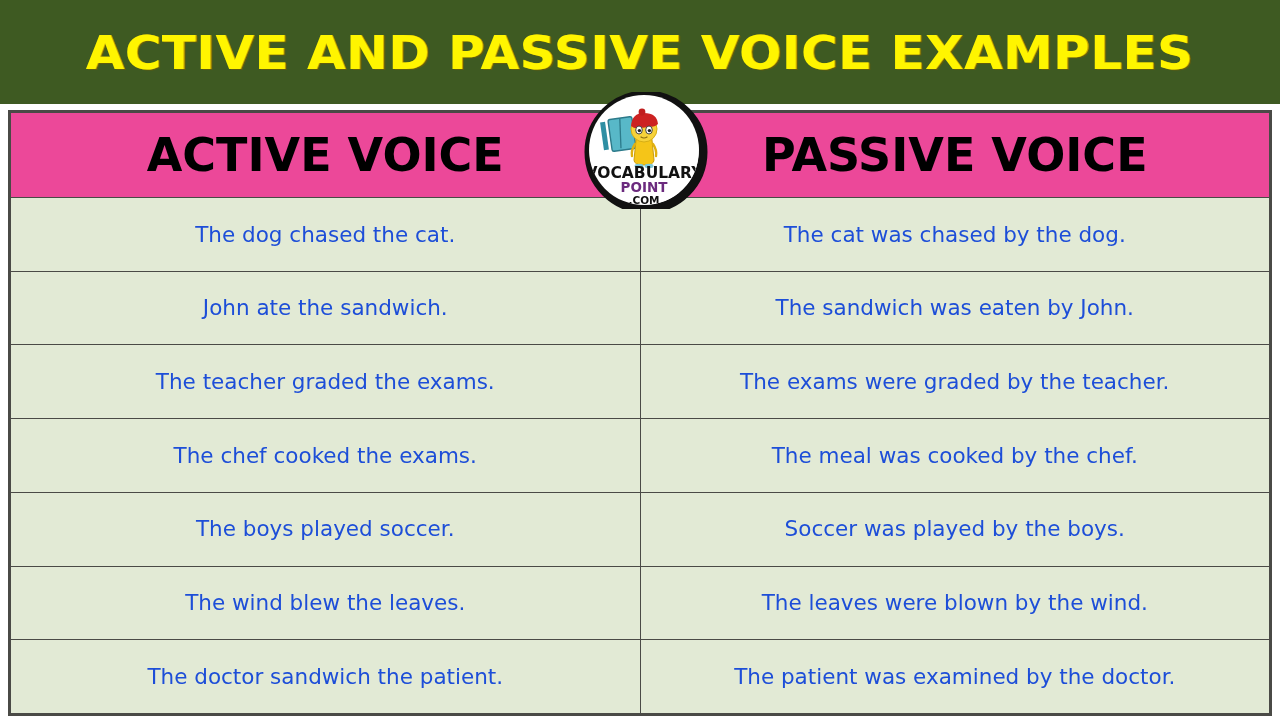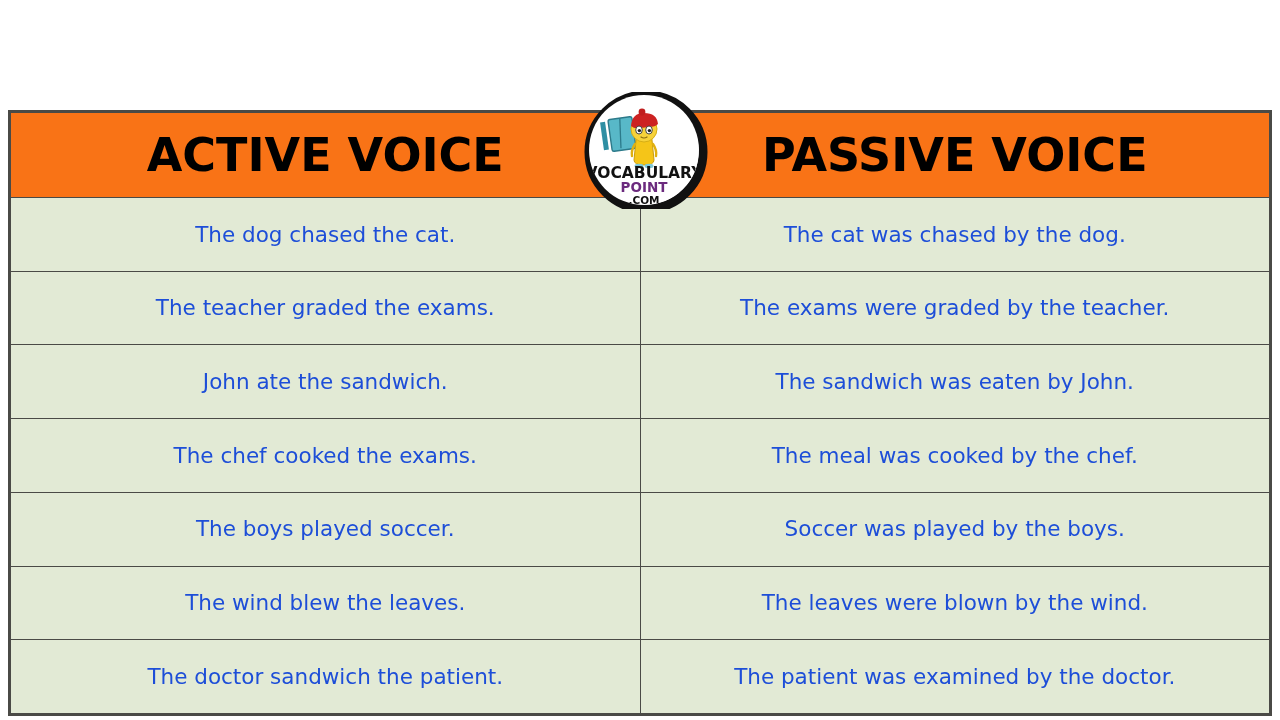--- a/index.html
+++ b/index.html
@@ -71,21 +71,21 @@
   .voice-table th,
   .voice-table td {
     border: 1px solid #4A4A46;
     box-sizing: border-box;
     text-align: center;
     vertical-align: middle;
     padding: 0 6px;
   }
 
   .voice-table thead th {
-    background: #f97316;
+    background: #ec4899;
     height: 85px;
     color: #000000;
     font-family: "DejaVu Sans", sans-serif;
     font-weight: bold;
     font-size: 46px;
     letter-spacing: 0px;
     line-height: 1;
     white-space: nowrap;
   }
 
@@ -114,41 +114,44 @@
     display: block;
     width: 138px;
     height: 117px;
   }
 </style>
 </head>
 <body>
 
 <div class="poster">
 
+  <div class="title-band">
+    <div class="title-text">ACTIVE AND PASSIVE VOICE EXAMPLES</div>
+  </div>
 
   <div class="table-wrap">
     <table class="voice-table">
       <thead>
         <tr>
           <th>ACTIVE VOICE</th>
           <th>PASSIVE VOICE</th>
         </tr>
       </thead>
       <tbody>
         <tr>
           <td>The dog chased the cat.</td>
           <td>The cat was chased by the dog.</td>
         </tr>
         <tr>
+          <td>John ate the sandwich.</td>
+          <td>The sandwich was eaten by John.</td>
+        </tr>
+        <tr>
           <td>The teacher graded the exams.</td>
           <td>The exams were graded by the teacher.</td>
-        </tr>
-        <tr>
-          <td>John ate the sandwich.</td>
-          <td>The sandwich was eaten by John.</td>
         </tr>
         <tr>
           <td>The chef cooked the exams.</td>
           <td>The meal was cooked by the chef.</td>
         </tr>
         <tr>
           <td>The boys played soccer.</td>
           <td>Soccer was played by the boys.</td>
         </tr>
         <tr>

